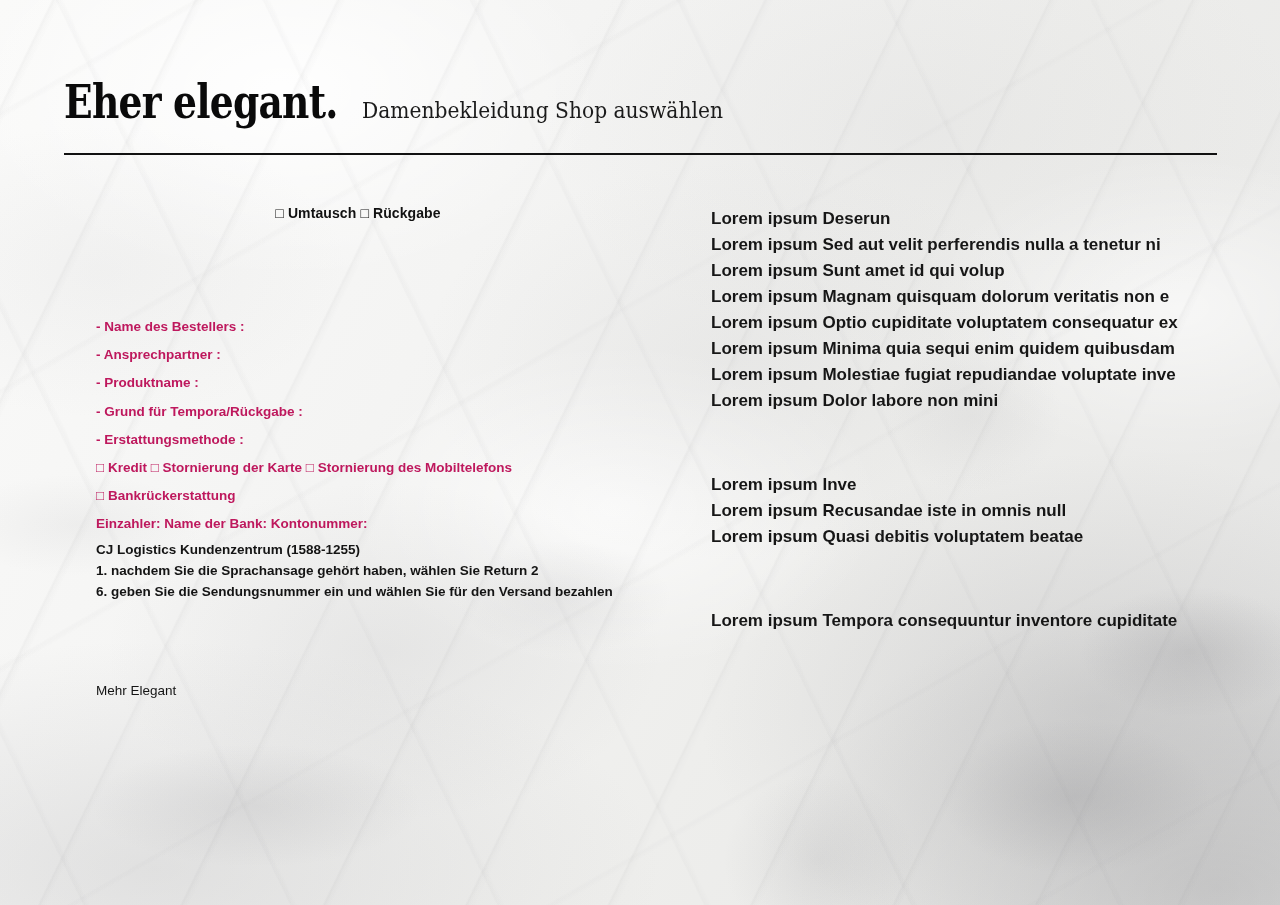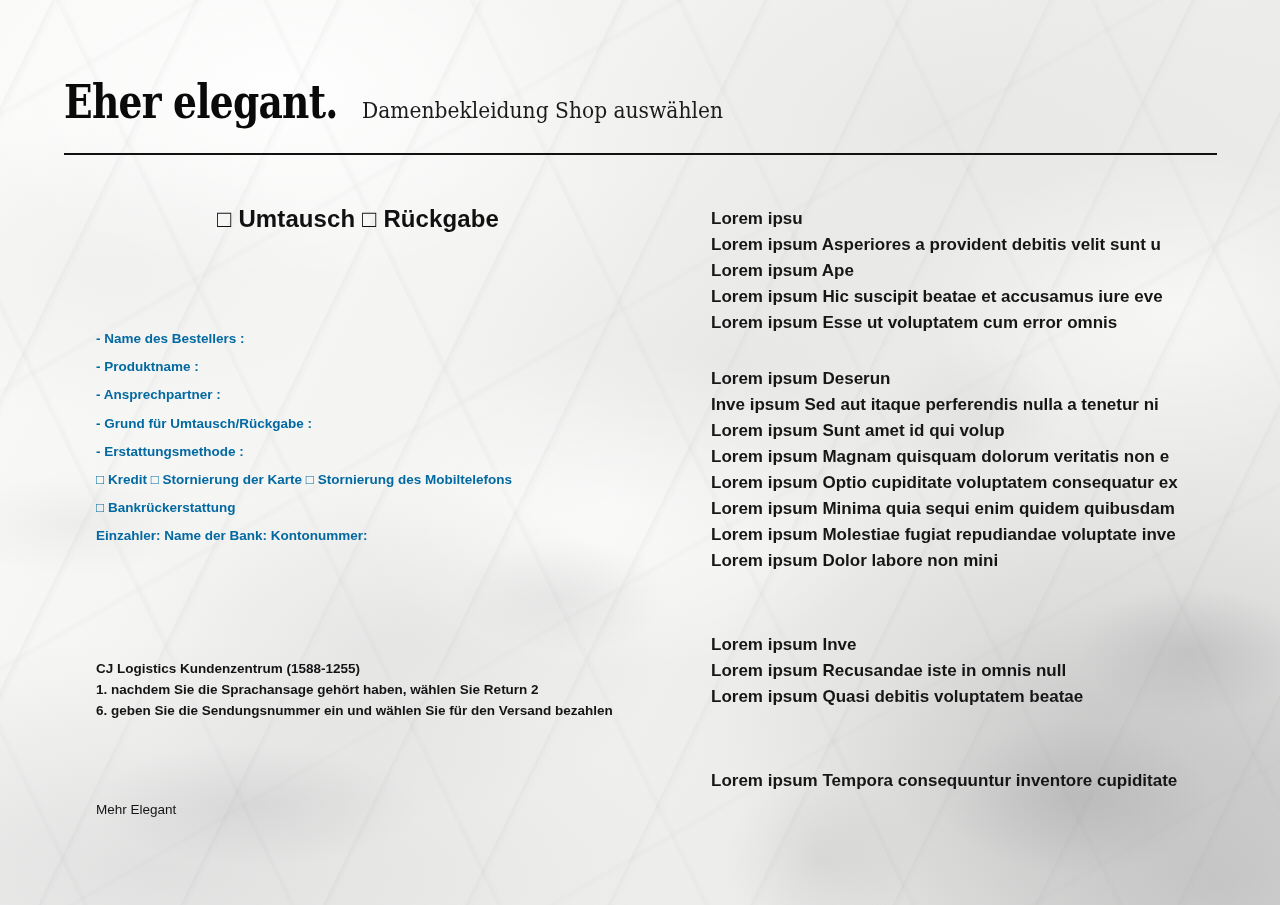--- a/index.html
+++ b/index.html
@@ -136,40 +136,39 @@
   }
   #right-column {
     position: absolute;
     left: 711px;
     top: 206px;
     width: 520px;
   }
 
   
   #form-heading {
-    font-size: 24px;
+    font-size: 14px;
     font-weight: 700;
     letter-spacing: 0.1px;
     text-align: center;
     width: 524px;
     margin: 0 0 0 0;
     color: #111111;
   }
   #form-fields {
     margin-top: 92px;
   }
   .field-line {
     font-size: 13.5px;
     font-weight: 700;
     line-height: 28.2px;
-    color: #0369a1;
+    color: #be185d;
     white-space: nowrap;
   }
   #contact-block {
-    margin-top: 107px;
   }
   .contact-line {
     font-size: 13.5px;
     font-weight: 700;
     line-height: 21px;
     color: #141414;
     white-space: nowrap;
   }
   #address-block {
     margin-top: 78px;
@@ -210,49 +209,42 @@
   <div id="header">
     <div id="brand-title">Eher elegant.</div>
     <div id="brand-subtitle">Damenbekleidung Shop auswählen</div>
   </div>
   <div id="header-rule"></div>
 
   <div id="left-column">
     <div id="form-heading">□ Umtausch □ Rückgabe</div>
     <div id="form-fields">
         <div class="field-line">- Name des Bestellers :</div>
+        <div class="field-line">- Ansprechpartner :</div>
         <div class="field-line">- Produktname :</div>
-        <div class="field-line">- Ansprechpartner :</div>
-        <div class="field-line">- Grund für Umtausch/Rückgabe :</div>
+        <div class="field-line">- Grund für Tempora/Rückgabe :</div>
         <div class="field-line">- Erstattungsmethode :</div>
         <div class="field-line">□ Kredit □ Stornierung der Karte □ Stornierung des Mobiltelefons</div>
         <div class="field-line">□ Bankrückerstattung</div>
         <div class="field-line">Einzahler: Name der Bank: Kontonummer:</div>
       </div>
     <div id="contact-block">
         <div class="contact-line">CJ Logistics Kundenzentrum (1588-1255)</div>
         <div class="contact-line">1. nachdem Sie die Sprachansage gehört haben, wählen Sie Return 2</div>
         <div class="contact-line">6. geben Sie die Sendungsnummer ein und wählen Sie für den Versand bezahlen</div>
       </div>
     <div id="address-block">
         <div class="address-line">Mehr Elegant</div>
       </div>
   </div>
 
   <div id="right-column">
       <div class="para-block">
-        <div class="para-line">Lorem ipsu</div>
-        <div class="para-line">Lorem ipsum Asperiores a provident debitis velit sunt u</div>
-        <div class="para-line">Lorem ipsum Ape</div>
-        <div class="para-line">Lorem ipsum Hic suscipit beatae et accusamus iure eve</div>
-        <div class="para-line">Lorem ipsum Esse ut voluptatem cum error omnis</div>
-      </div>
-      <div class="para-block">
         <div class="para-line">Lorem ipsum Deserun</div>
-        <div class="para-line">Inve ipsum Sed aut itaque perferendis nulla a tenetur ni</div>
+        <div class="para-line">Lorem ipsum Sed aut velit perferendis nulla a tenetur ni</div>
         <div class="para-line">Lorem ipsum Sunt amet id qui volup</div>
         <div class="para-line">Lorem ipsum Magnam quisquam dolorum veritatis non e</div>
         <div class="para-line">Lorem ipsum Optio cupiditate voluptatem consequatur ex</div>
         <div class="para-line">Lorem ipsum Minima quia sequi enim quidem quibusdam</div>
         <div class="para-line">Lorem ipsum Molestiae fugiat repudiandae voluptate inve</div>
         <div class="para-line">Lorem ipsum Dolor labore non mini</div>
       </div>
       <div class="spacer-block"></div>
       <div class="para-block">
         <div class="para-line">Lorem ipsum Inve</div>

